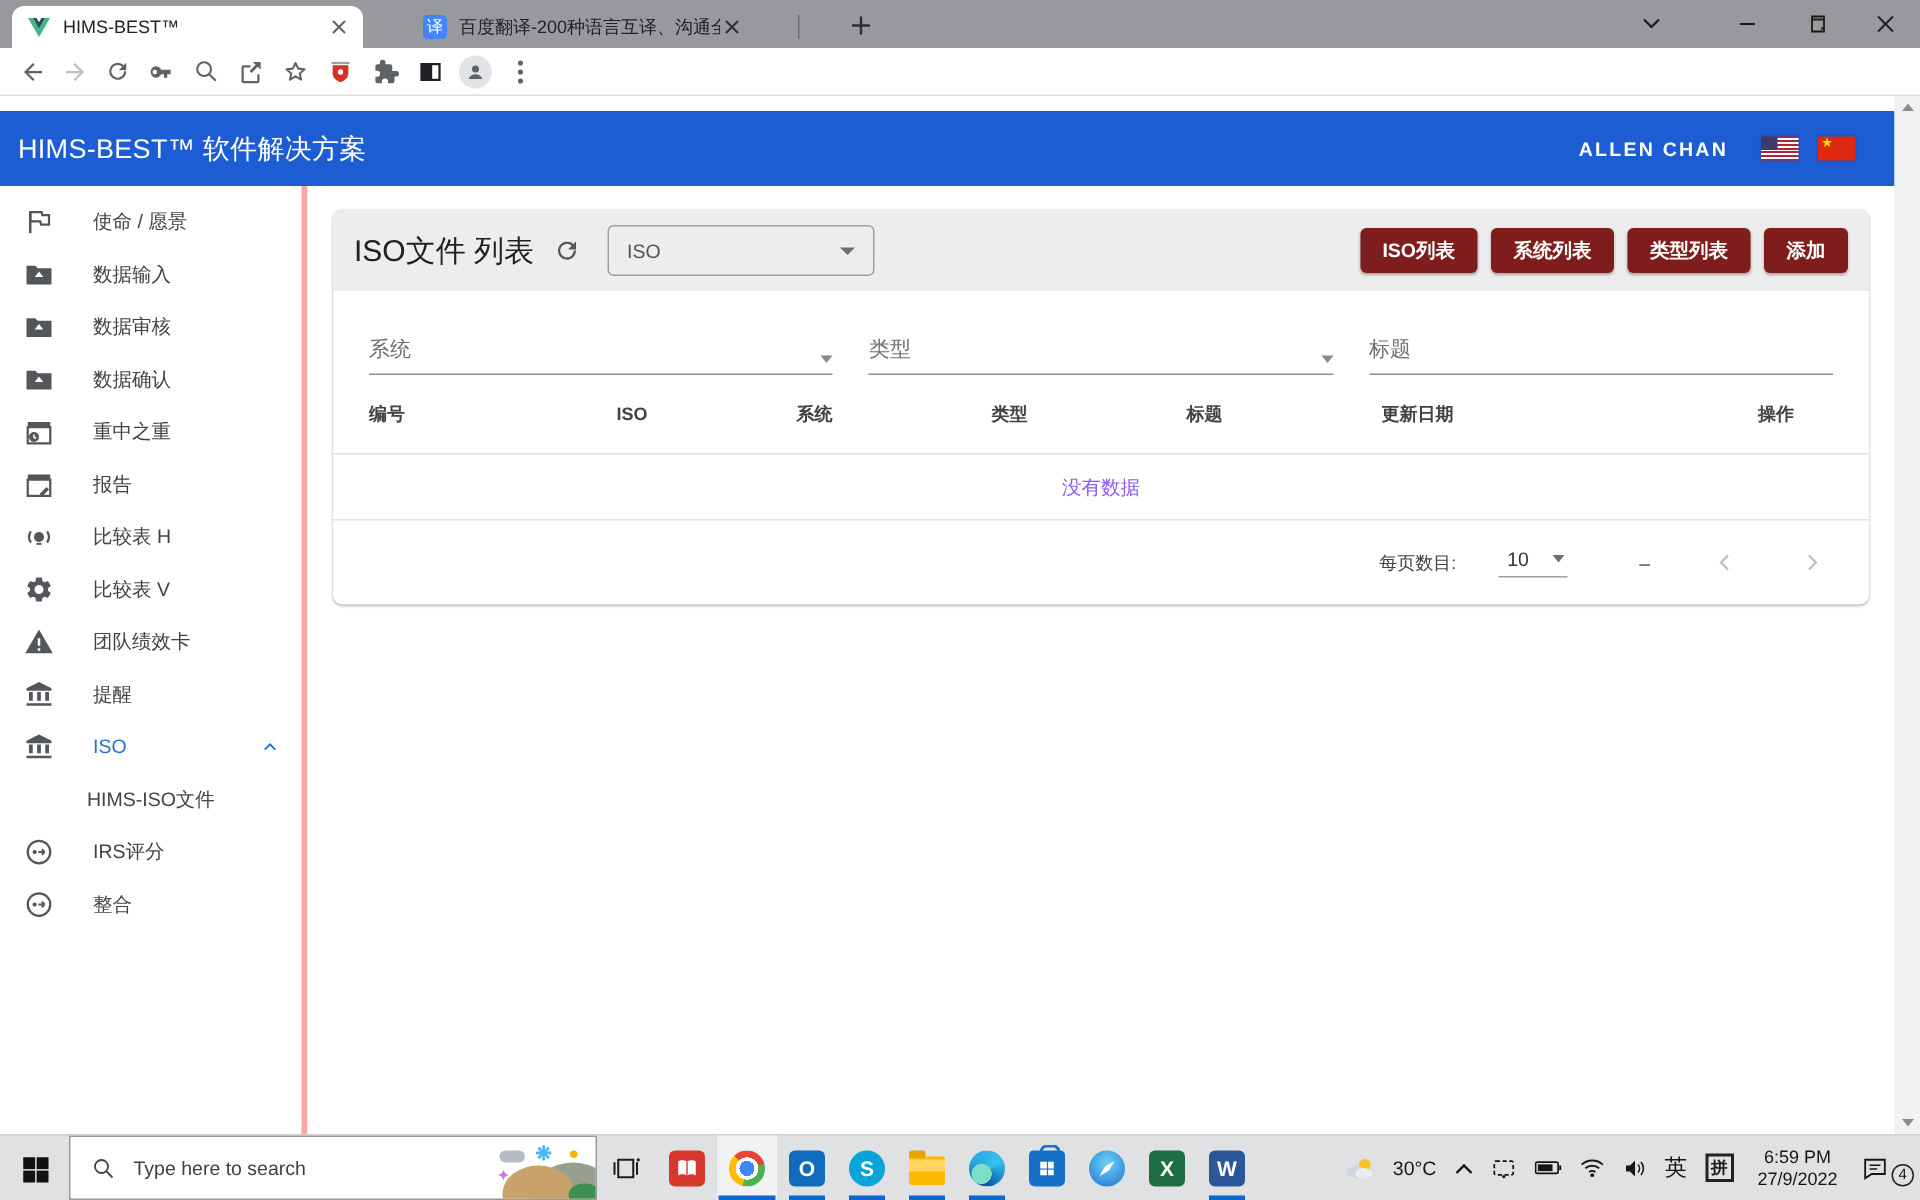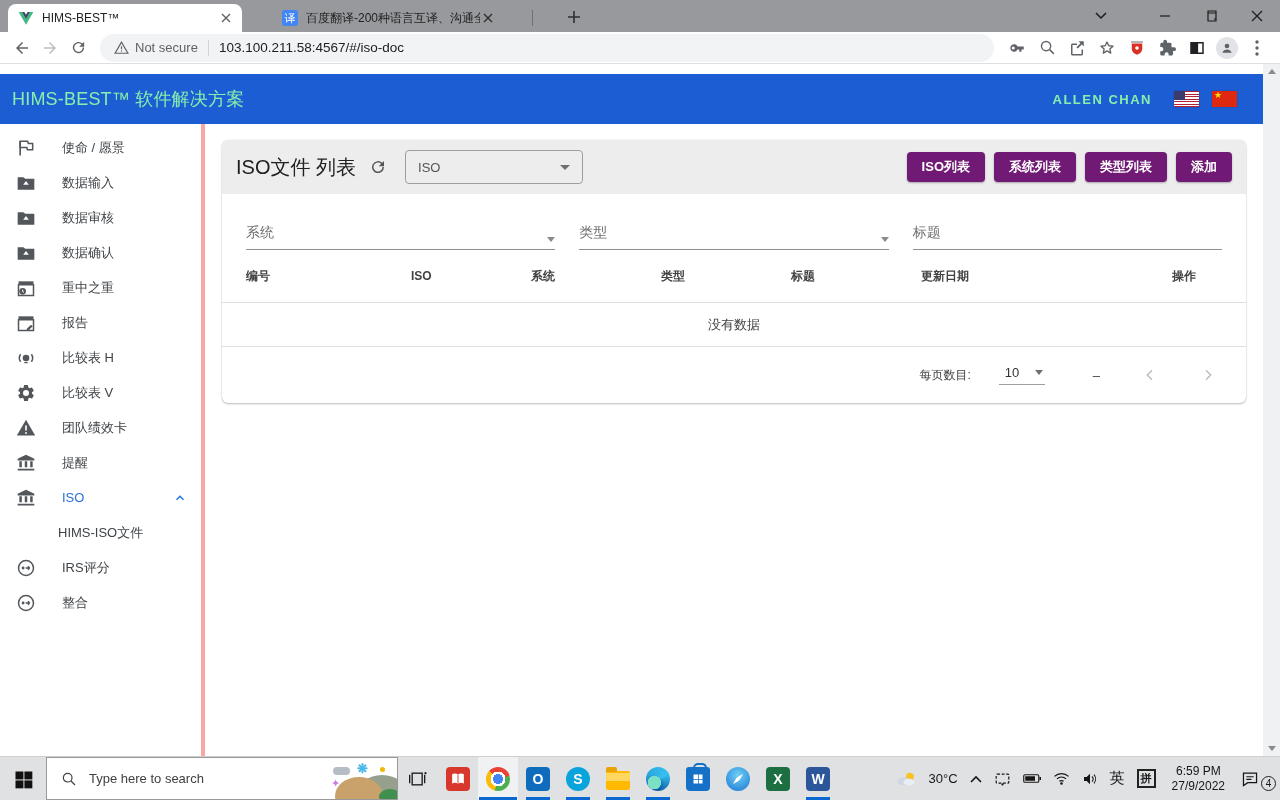--- a/index.html
+++ b/index.html
@@ -39,21 +39,21 @@
   
   .viewport { position:relative; height:692px; background:#fff; }
   .page-scrollbar { position:absolute; top:0; right:0; width:17px; height:100%; background:#f0f1f2; display:flex; flex-direction:column; justify-content:space-between; align-items:center; padding:5px 0; }
   .sb-arrow { width:0; height:0; border-left:4px solid transparent; border-right:4px solid transparent; }
   .sb-up { border-bottom:5px solid #8a8a8a; }
   .sb-down { border-top:5px solid #8a8a8a; }
   .app { margin-right:17px; height:100%; display:flex; flex-direction:column; }
   .top-gap { height:10px; background:#fff; }
 
   
-  .app-header { height:50px; background:#1d5dd4; color:#86efac; display:flex; align-items:center; padding:0 26px 0 12px; flex:none; }
+  .app-header { height:50px; background:#1d5dd4; color:#ffffff; display:flex; align-items:center; padding:0 26px 0 12px; flex:none; }
   .app-title { font-size:18px; font-weight:500; letter-spacing:.2px; }
   .app-header .spacer { flex:1; }
   .user-name { font-size:13px; font-weight:700; letter-spacing:1.5px; margin-right:22px; }
   .flag { width:25px; height:16px; flex:none; position:relative; box-shadow:0 0 0 1px rgba(0,0,0,.08); }
   .flag-us { background:repeating-linear-gradient(180deg,#b22234 0 1.25px,#fff 1.25px 2.5px); margin-right:13px; }
   .flag-us::after { content:""; position:absolute; left:0; top:0; width:11px; height:8.5px; background:#3c3b6e; }
   .flag-cn { background:#de2910; }
   .flag-cn::after { content:"\2605"; position:absolute; left:2px; top:-1px; color:#ffde00; font-size:9px; }
 
   
@@ -68,29 +68,29 @@
 
   
   .main { flex:1; background:#fff; padding:16px 17px 0; min-width:0; }
   .card { background:#fff; border-radius:6px; box-shadow:0 1px 2px rgba(0,0,0,.25), 0 0 1px rgba(0,0,0,.2); overflow:hidden; }
   .card-header { height:54px; background:#ededed; display:flex; align-items:center; padding:0 14px; }
   .card-title { font-size:20px; color:#212121; }
   .refresh-btn { margin-left:13px; color:#555; }
   .hdr-select { margin-left:18px; width:178px; height:34px; border:1px solid #9e9e9e; border-radius:4px; display:flex; align-items:center; justify-content:space-between; padding:0 12px; color:#555; font-size:13px; }
   .caret { width:0; height:0; border-left:5px solid transparent; border-right:5px solid transparent; border-top:5px solid #6f6f6f; }
   .card-header .spacer { flex:1; }
-  .btn { height:30px; padding:0 15px; margin-left:9px; background:#701a75; border:none; border-radius:4px; color:#fff; font-size:13px; font-weight:700; font-family:inherit; box-shadow:0 1px 2px rgba(0,0,0,.3); cursor:pointer; }
+  .btn { height:30px; padding:0 15px; margin-left:9px; background:#7f1d1d; border:none; border-radius:4px; color:#fff; font-size:13px; font-weight:700; font-family:inherit; box-shadow:0 1px 2px rgba(0,0,0,.3); cursor:pointer; }
 
   .filters { display:flex; padding:22px 12px 0; }
   .filter { flex:1; margin:0 12px; height:34px; border-bottom:1px solid #8f8f8f; display:flex; align-items:flex-end; justify-content:space-between; padding-bottom:7px; font-size:14px; color:#6f6f6f; }
   .filter .caret { border-top-color:#8a8a8a; border-left-width:4.5px; border-right-width:4.5px; }
 
   .thead { display:grid; grid-template-columns:165px 120px 130px 130px 130px 225px 1fr; padding:0 24px; height:53px; align-items:center; font-size:12px; font-weight:700; color:#424242; border-bottom:1px solid #e0e0e0; }
   .thead .c-actions { text-align:center; }
-  .empty-row { height:44px; display:flex; align-items:center; justify-content:center; font-size:13px; color:#404040; border-bottom:1px solid #e0e0e0; }
+  .empty-row { height:44px; display:flex; align-items:center; justify-content:center; font-size:13px; color:#8b5cf6; border-bottom:1px solid #e0e0e0; }
   .pagination { height:56px; display:flex; align-items:center; justify-content:flex-end; padding-right:30px; color:#424242; }
   .pg-label { font-size:12px; }
   .pg-size { margin-left:28px; width:46px; border-bottom:1px solid #9e9e9e; display:flex; align-items:center; justify-content:space-between; padding:0 2px 4px 6px; font-size:13px; color:#333;text-align:right; }
   .pg-size .caret { border-left-width:4.5px; border-right-width:4.5px; }
   .pg-range { margin-left:48px; font-size:13px; }
   .pg-chev { margin-left:42px; color:#bdbdbd; }
 
   
   .taskbar { height:44px; background:#e0e1e3; border-top:1px solid #cfcfcf; display:flex; align-items:stretch; }
   .tb-start { width:46px; display:flex; align-items:center; justify-content:center; }
@@ -202,32 +202,20 @@
   <div class="nav-ic disabled">
     <svg width="18" height="18" viewBox="0 0 24 24">
         <path d="M4 13h12.2l-5.6 5.6L12 20l8-8-8-8-1.4 1.4 5.6 5.6H4z" fill="currentColor"></path>
       </svg>
   </div>
   <div class="nav-ic">
     <svg width="17" height="17" viewBox="0 0 24 24">
         <path d="M17.6 6.4A8 8 0 1 0 20 12h-2a6 6 0 1 1-1.8-4.2L13 11h7V4z" fill="currentColor"></path>
       </svg>
   </div>
-  <div class="addressbar">
-    <span class="addr-warn">
-      <svg width="15" height="14" viewBox="0 0 24 24">
-          <path d="M12 2L1 21h22z" fill="none" stroke="currentColor" stroke-width="2"></path>
-          <rect x="11" y="9" width="2" height="5" fill="currentColor"></rect>
-          <rect x="11" y="16" width="2" height="2" fill="currentColor"></rect>
-        </svg>
-    </span>
-    <span class="addr-sec">Not secure</span>
-    <span class="addr-div"></span>
-    <span class="addr-url">103.100.211.58:4567/#/iso-doc</span>
-  </div>
   <div class="tb-right">
     <div class="nav-ic">
       <svg width="18" height="18" viewBox="0 0 24 24">
           <path d="M12.7 10A5 5 0 1 0 12.7 14H15v3h3v-3h3v-4zM7 14a2 2 0 1 1 0-4 2 2 0 0 1 0 4z" fill="currentColor"></path>
         </svg>
     </div>
     <div class="nav-ic">
       <svg width="17" height="17" viewBox="0 0 24 24">
           <circle cx="10" cy="10" r="6.5" fill="none" stroke="currentColor" stroke-width="2"></circle>
           <path d="M15 15l6 6" stroke="currentColor" stroke-width="2"></path>

